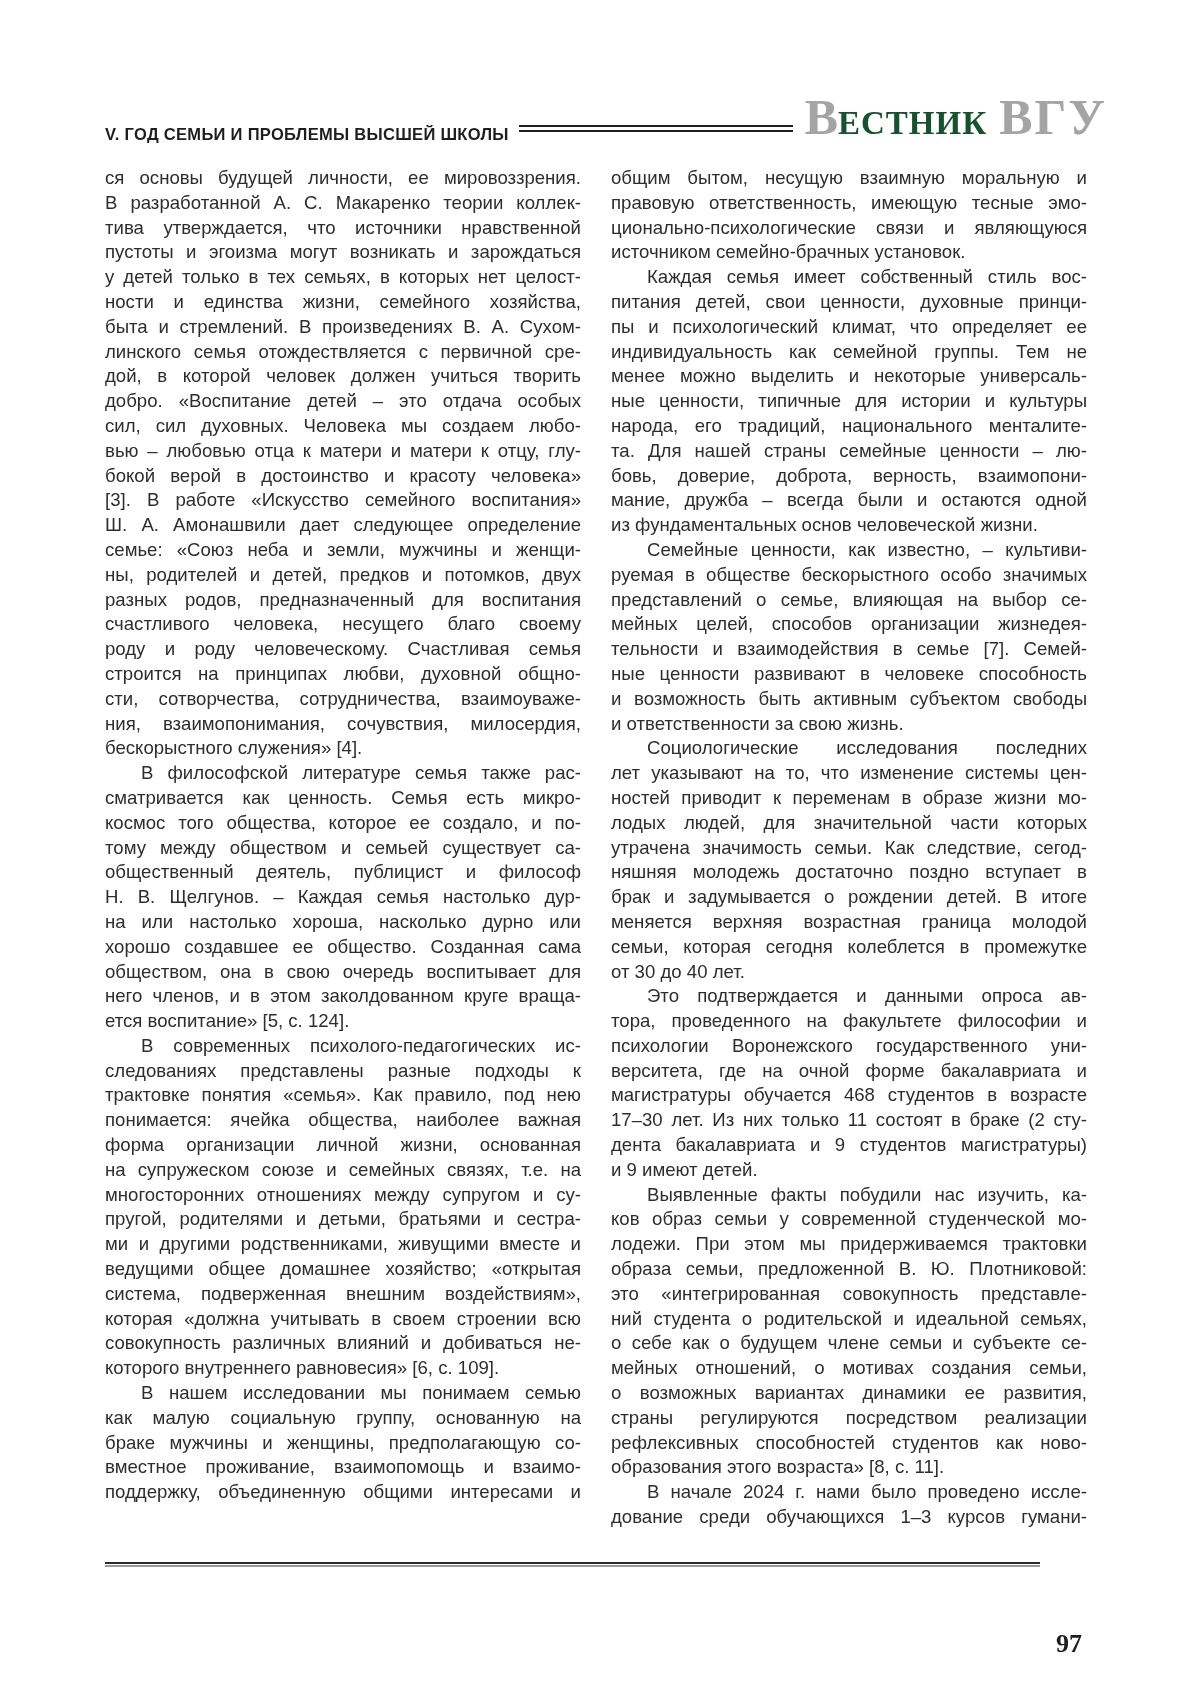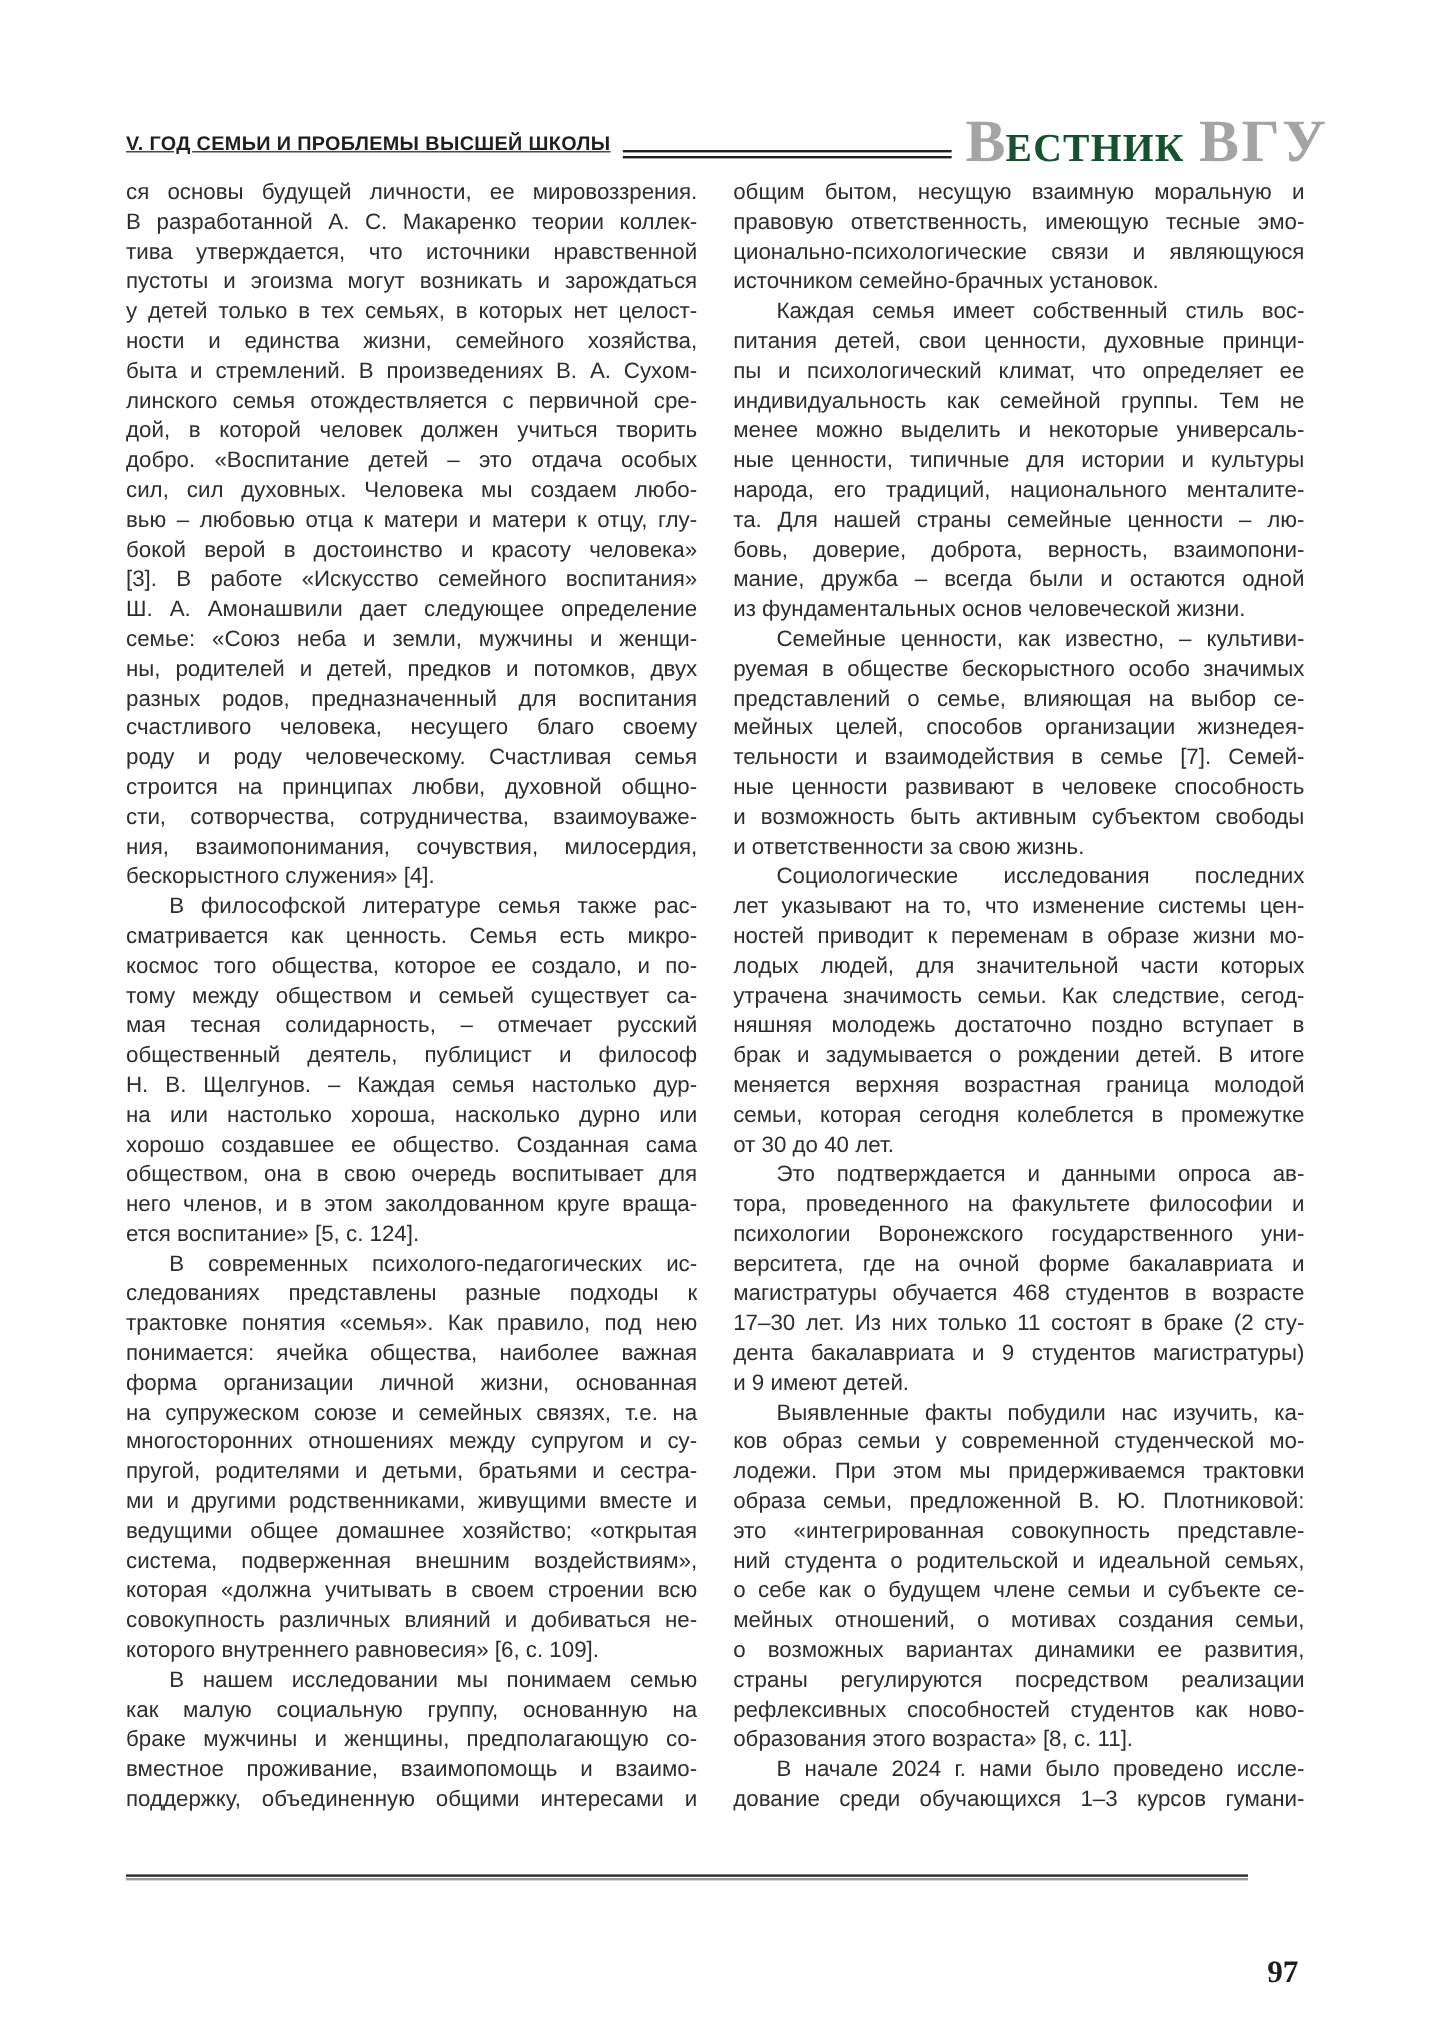--- a/index.html
+++ b/index.html
@@ -12,35 +12,35 @@
     overflow:hidden;
   }
 
   
   .header {
     position:absolute; left:105px; top:92px; width:1002px; height:50px;
     display:flex; align-items:flex-end;
   }
   .section-title {
     font-size:16.5px; font-weight:bold; letter-spacing:0.3px;
-    color:#1e1e1e; line-height:1; margin-bottom:14px; white-space:nowrap;text-decoration:underline;
+    color:#1e1e1e; line-height:1; margin-bottom:0; white-space:nowrap;
   }
   .header-rule {
     flex:1; height:3px; margin:0 12px 10px 10px;
     border-top:2.5px solid #1f1f1f;
     border-bottom:2.5px solid #1f1f1f;
   }
   .logo { white-space:nowrap; font-family:"Liberation Serif", serif; font-weight:bold; line-height:1; }
   .logo-initial { font-size:50px; color:#a4a4a4; }
   .logo-rest    { font-size:33px; color:#14532d; letter-spacing:1px; }
   .logo-abbr    { font-size:50px; color:#a4a4a4; letter-spacing:2px; margin-left:12px;text-align:center; }
 
   
   .columns {
-    position:absolute; left:105px; top:148px; width:982px;
+    position:absolute; left:105px; top:166px; width:982px;
     display:grid; grid-template-columns:476px 476px; column-gap:30px;
   }
   .column { width:476px; }
   .para { margin:0; }
   .line {
     font-size:18.6px; line-height:24.8px; height:24.8px; overflow:hidden;
     text-align:justify; text-align-last:justify;
   }
   .line.end    { text-align-last:left; }
   .line.indent { text-indent:36px; }
@@ -94,21 +94,20 @@
         <div class="line">строится на принципах любви, духовной общно-</div>
         <div class="line">сти, сотворчества, сотрудничества, взаимоуваже-</div>
         <div class="line">ния, взаимопонимания, сочувствия, милосердия,</div>
         <div class="line end">бескорыстного служения» [4].</div>
       </div>
       <div class="para">
         <div class="line indent">В философской литературе семья также рас-</div>
         <div class="line">сматривается как ценность. Семья есть микро-</div>
         <div class="line">космос того общества, которое ее создало, и по-</div>
         <div class="line">тому между обществом и семьей существует са-</div>
-        <div class="line">мая тесная солидарность, – отмечает русский</div>
         <div class="line">общественный деятель, публицист и философ</div>
         <div class="line">Н. В. Щелгунов. – Каждая семья настолько дур-</div>
         <div class="line">на или настолько хороша, насколько дурно или</div>
         <div class="line">хорошо создавшее ее общество. Созданная сама</div>
         <div class="line">обществом, она в свою очередь воспитывает для</div>
         <div class="line">него членов, и в этом заколдованном круге враща-</div>
         <div class="line end">ется воспитание» [5, с. 124].</div>
       </div>
       <div class="para">
         <div class="line indent">В современных психолого-педагогических ис-</div>

